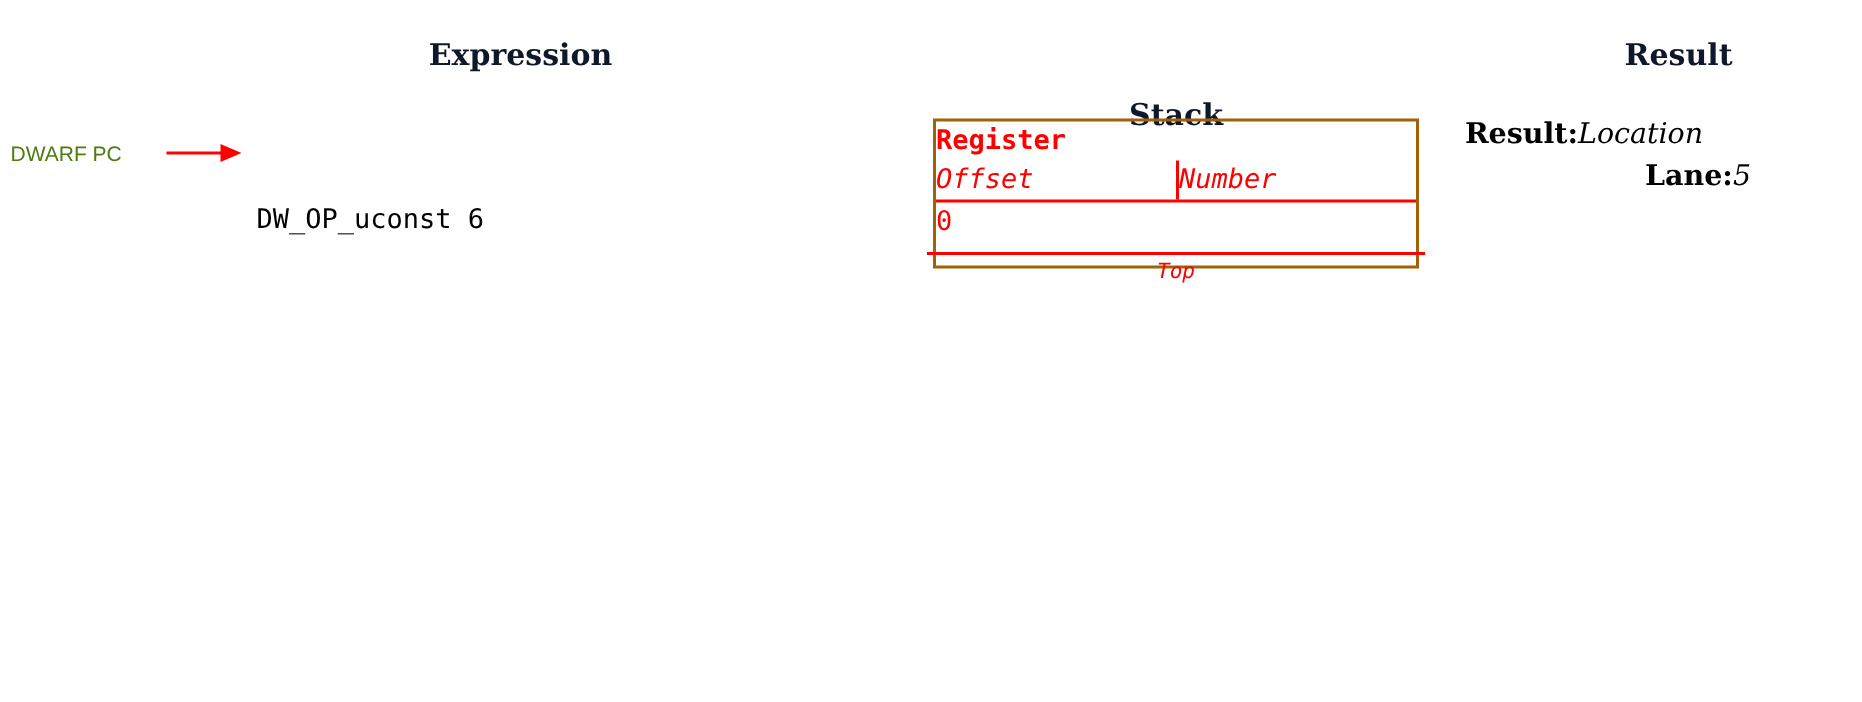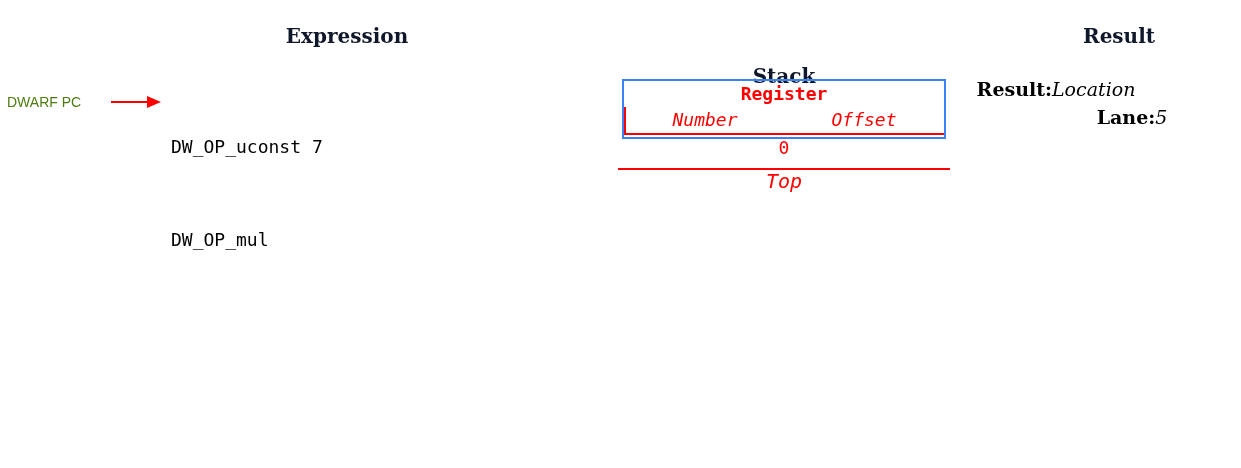--- a/index.html
+++ b/index.html
@@ -70,26 +70,26 @@
     border-top: 6px solid transparent;
     border-bottom: 6px solid transparent;
   }
 
   
   .stack-box {
     position: absolute;
     left: 622px;
     top: 79px;
     width: 324px;
-    height: 60px;
-    border: 2px solid #3b82f6;
+    height: 100px;
+    border: 2px solid #a16207;
     color: #ff0000;
     font-family: "DejaVu Sans Mono", monospace;
     font-size: 18px;
-    text-align: center;
+    text-align: left;
   }
   .stack-title {
     height: 26px;
     line-height: 26px;
     font-weight: bold;
   }
   .stack-row { display: flex; }
   .stack-row.header {
     height: 28px;
     line-height: 26px;
@@ -112,21 +112,21 @@
     height: 2px;
     background: #ff0000;
   }
   .stack-top-label {
     position: absolute;
     left: 784px;
     top: 171px;
     transform: translateX(-50%);
     font-family: "DejaVu Sans Mono", monospace;
     font-style: italic;
-    font-size: 20px;
+    font-size: 14px;
     line-height: 20px;
     color: #ff0000;
     white-space: nowrap;
   }
 
   
   .ctx-line {
     position: absolute;
     transform: translateX(-50%);
     font-family: "DejaVu Serif", serif;
@@ -147,37 +147,36 @@
 
   <div class="col-header expression">Expression</div>
   <div class="col-header stack">Stack</div>
   <div class="col-header context">Result</div>
 
   <div class="pc-label">DWARF PC</div>
   <div class="pc-arrow-shaft"></div>
   <div class="pc-arrow-head"></div>
 
   <div class="op-list">
-    <div>DW_OP_uconst 7</div>
-    <div>DW_OP_mul</div>
+    <div>DW_OP_uconst 6</div>
     
     
     
     
     
     
     
     
   </div>
 
   <div class="stack-box">
     <div class="stack-title">Register</div>
     <div class="stack-row header">
+      <div class="stack-cell left">Offset</div>
       <div class="stack-cell right">Number</div>
-      <div class="stack-cell left">Offset</div>
     </div>
     <div class="stack-row data">
       <div class="stack-cell left">0</div>
     </div>
   </div>
 
   <div class="stack-top-line"></div>
   <div class="stack-top-label">Top</div>
 
   <div class="ctx-line result">

